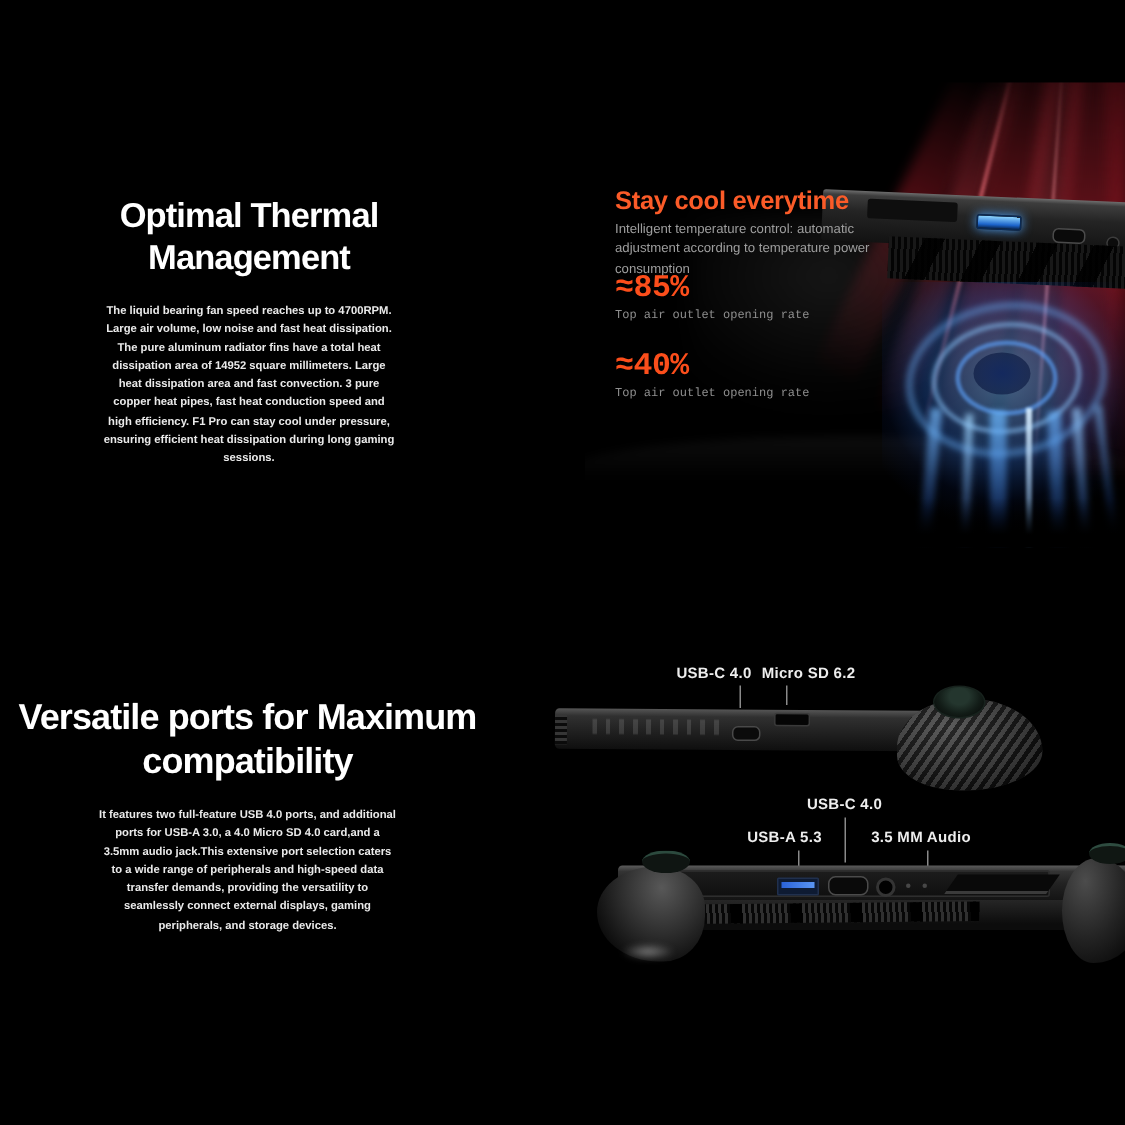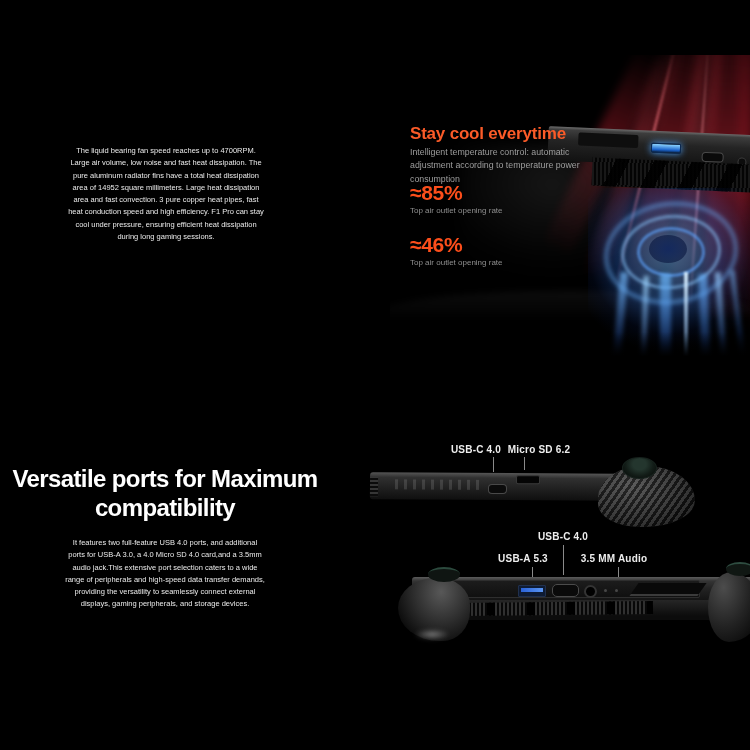--- a/index.html
+++ b/index.html
@@ -2,21 +2,21 @@
 <html><head>
 <meta charset="utf-8">
 <style>
   html,body{margin:0;padding:0;background:#000;}
   .page{position:relative;width:750px;height:750px;background:#000;overflow:hidden;
         font-family:"Liberation Sans",sans-serif;}
 
   
   .copy{position:absolute;text-align:center;color:#fff;}
   .copy h1{margin:0;font-size:23px;line-height:28px;font-weight:700;letter-spacing:-0.6px;color:#fff;}
-  .copy p{margin:16px auto 0;width:196px;font-size:7.5px;line-height:12.3px;color:#eaeaea;font-weight:400;}
+  .copy p{margin:16px auto 0;width:196px;font-size:7.5px;line-height:12.3px;color:#eaeaea;font-weight:700;}
   .thermal-copy{left:40px;top:129px;width:252px;}
   .ports-copy{left:5px;top:464px;width:320px;}
   .ports-copy h1{font-size:24px;line-height:29px;}
   .ports-copy p{width:200px;margin-top:15px;}
 
   
   .tphoto{position:absolute;left:390px;top:55px;width:360px;height:310px;overflow:hidden;}
   .streak{position:absolute;filter:blur(4px);}
   .s1{left:196px;top:-15px;width:30px;height:235px;transform:rotate(26deg);
       background:linear-gradient(to bottom,rgba(120,16,26,0),rgba(140,22,34,.55) 40%,rgba(70,8,14,0) 95%);}
@@ -79,21 +79,21 @@
   .st7{left:147px;top:82px;width:5px;height:90px;transform:rotate(-7deg);
       background:linear-gradient(to bottom,rgba(120,190,255,.6),rgba(40,100,220,.22) 70%,transparent);}
   .fan .fade{position:absolute;left:-20px;right:-20px;bottom:-6px;height:34px;
       background:linear-gradient(transparent,#000 72%);}
 
   
   .overlay{position:absolute;left:410px;top:112px;width:200px;}
   .ov-title{position:absolute;top:12px;left:0;font-size:17px;font-weight:700;letter-spacing:-0.2px;color:#fb5b28;white-space:nowrap;}
   .ov-sub{position:absolute;top:34px;left:0;width:172px;font-size:8.8px;line-height:13.4px;color:#9e9e9e;}
   .stats{position:absolute;top:70px;left:0;}
-  .stat{margin-bottom:19px;}
+  .stat{margin-bottom:19px;font-family:Liberation Mono, monospace;}
   .stat .val{font-size:21px;line-height:22px;font-weight:700;color:#fc4e1b;letter-spacing:-0.3px;}
   .stat .lab{font-size:8px;line-height:9px;margin-top:2px;color:#8f8f8f;}
 
   
   .port-label{position:absolute;transform:translateX(-50%);font-size:10px;font-weight:700;
       color:#ededed;white-space:nowrap;letter-spacing:.2px;}
   .pline{position:absolute;width:1px;background:rgba(172,172,172,.8);}
 
   .device1{position:absolute;left:360px;top:440px;width:390px;height:100px;}
   .d1bar{position:absolute;left:10px;top:33px;width:246px;height:27px;transform:rotate(.4deg);
@@ -151,20 +151,24 @@
       background:radial-gradient(ellipse at 30% 22%,#4c4c4c,#232323 50%,#090909 85%);}
   .joyR{position:absolute;left:336px;top:37px;width:28px;height:12px;border-radius:50%;
       background:#101713;border-top:2px solid #2e4c40;}
 </style>
 </head>
 <body>
 
 <div class="page">
 
   <div class="copy thermal-copy">
+    <h1>
+      <div>Optimal Thermal</div>
+      <div>Management</div>
+    </h1>
     <p>The liquid bearing fan speed reaches up to 4700RPM. Large air volume, low noise and fast heat dissipation. The pure aluminum radiator fins have a total heat dissipation area of 14952 square millimeters. Large heat dissipation area and fast convection. 3 pure copper heat pipes, fast heat conduction speed and high efficiency. F1 Pro can stay cool under pressure, ensuring efficient heat dissipation during long gaming sessions.</p>
   </div>
 
   <div class="tphoto">
     <div class="streak s1"></div>
     <div class="streak s2"></div>
     <div class="streak s3"></div>
     <div class="streak s4"></div>
     <div class="streak s5"></div>
     <div class="streak s6"></div>
@@ -201,21 +205,21 @@
 
   <div class="overlay">
     <div class="ov-title">Stay cool everytime</div>
     <div class="ov-sub">Intelligent temperature control: automatic adjustment according to temperature power consumption</div>
     <div class="stats">
       <div class="stat">
         <div class="val">≈85%</div>
         <div class="lab">Top air outlet opening rate</div>
       </div>
       <div class="stat">
-        <div class="val">≈46%</div>
+        <div class="val">≈40%</div>
         <div class="lab">Top air outlet opening rate</div>
       </div>
     </div>
   </div>
 
   <div class="copy ports-copy">
     <h1>
       <div>Versatile ports for Maximum</div>
       <div>compatibility</div>
     </h1>

